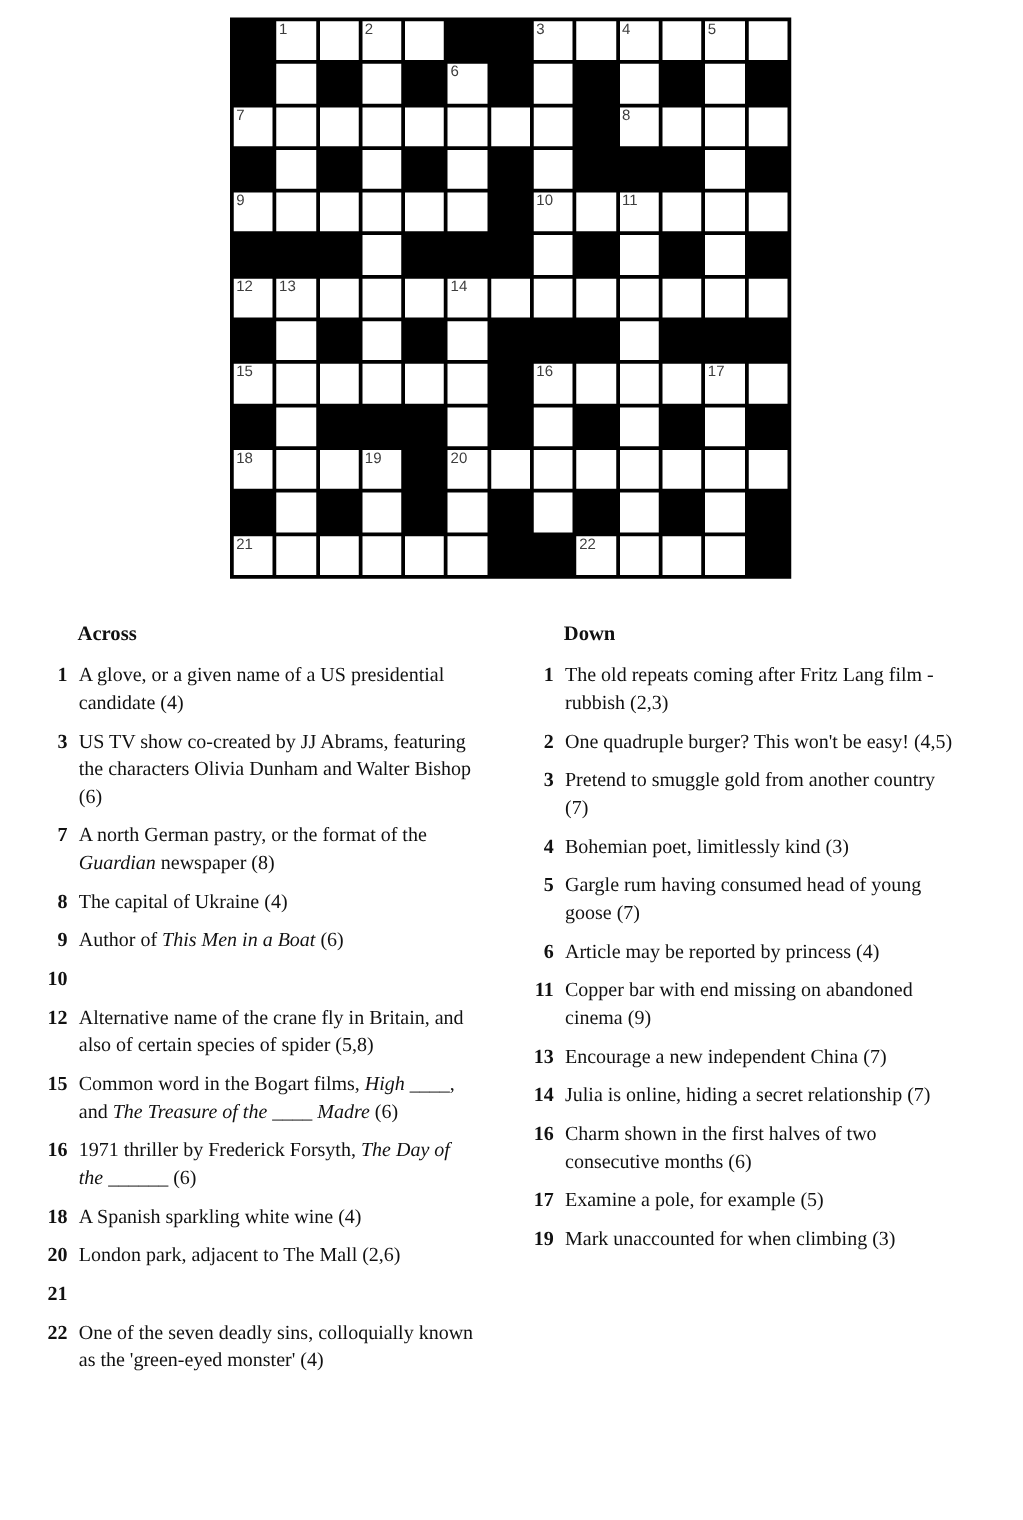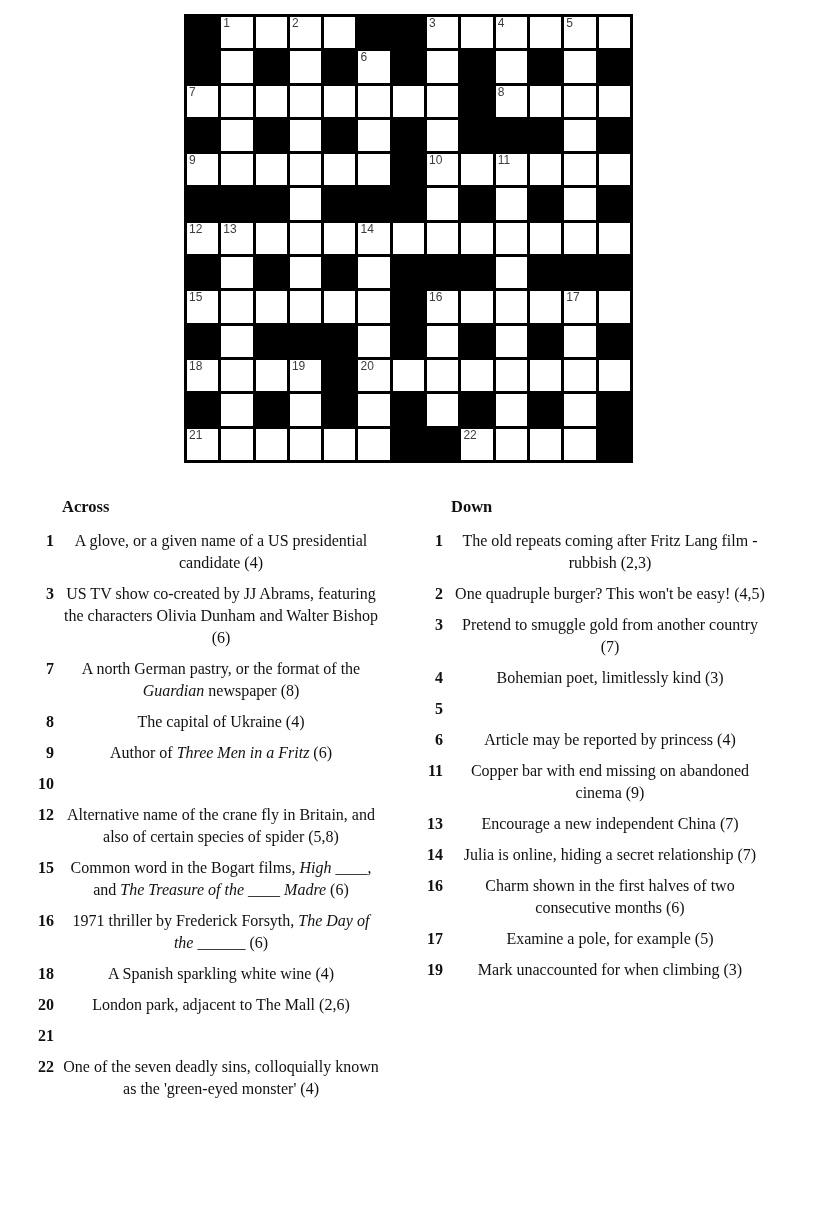--- a/index.html
+++ b/index.html
@@ -54,21 +54,21 @@
     line-height: 22px;
   }
   ol.clue-list { list-style: none; margin: 0; padding: 0; }
   li.clue { display: flex; margin-bottom: 9px; }
   .clue .num {
     flex: 0 0 22px;
     width: 22px;
     text-align: right;
     font-weight: bold;
   }
-  .clue .txt { margin-left: 9px; width: 316px; text-align: center; }
+  .clue .txt { margin-left: 9px; width: 316px; }
   .clue .txt i { font-style: italic; }
 </style>
 </head>
 <body>
 
 <div id="grid">
     <div class="cell black"></div>
     <div class="cell white">
       <span class="cellnum">1</span>
     </div>
@@ -298,21 +298,21 @@
         <li class="clue">
           <span class="num">7</span>
           <span class="txt"><span>A north German pastry, or the format of the </span><i>Guardian</i><span> newspaper (8)</span></span>
         </li>
         <li class="clue">
           <span class="num">8</span>
           <span class="txt"><span>The capital of Ukraine (4)</span></span>
         </li>
         <li class="clue">
           <span class="num">9</span>
-          <span class="txt"><span>Author of </span><i>Three Men in a Fritz</i><span> (6)</span></span>
+          <span class="txt"><span>Author of </span><i>This Men in a Boat</i><span> (6)</span></span>
         </li>
         <li class="clue">
           <span class="num">10</span>
         </li>
         <li class="clue">
           <span class="num">12</span>
           <span class="txt"><span>Alternative name of the crane fly in Britain, and also of certain species of spider (5,8)</span></span>
         </li>
         <li class="clue">
           <span class="num">15</span>
@@ -353,20 +353,21 @@
         <li class="clue">
           <span class="num">3</span>
           <span class="txt"><span>Pretend to smuggle gold from another country (7)</span></span>
         </li>
         <li class="clue">
           <span class="num">4</span>
           <span class="txt"><span>Bohemian poet, limitlessly kind (3)</span></span>
         </li>
         <li class="clue">
           <span class="num">5</span>
+          <span class="txt"><span>Gargle rum having consumed head of young goose (7)</span></span>
         </li>
         <li class="clue">
           <span class="num">6</span>
           <span class="txt"><span>Article may be reported by princess (4)</span></span>
         </li>
         <li class="clue">
           <span class="num">11</span>
           <span class="txt"><span>Copper bar with end missing on abandoned cinema (9)</span></span>
         </li>
         <li class="clue">

